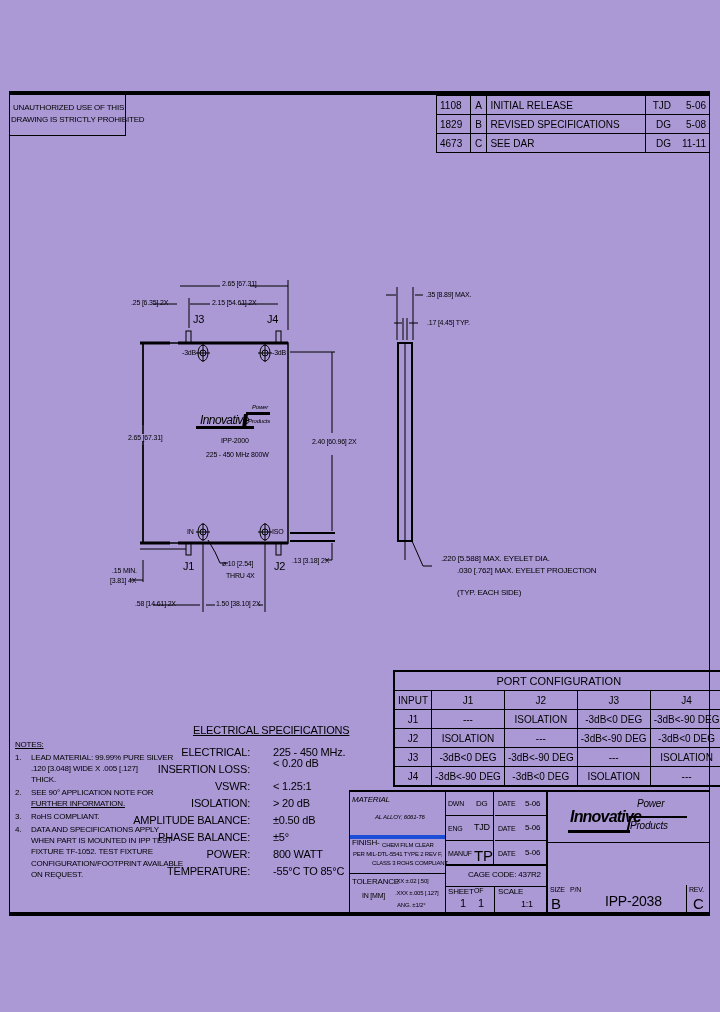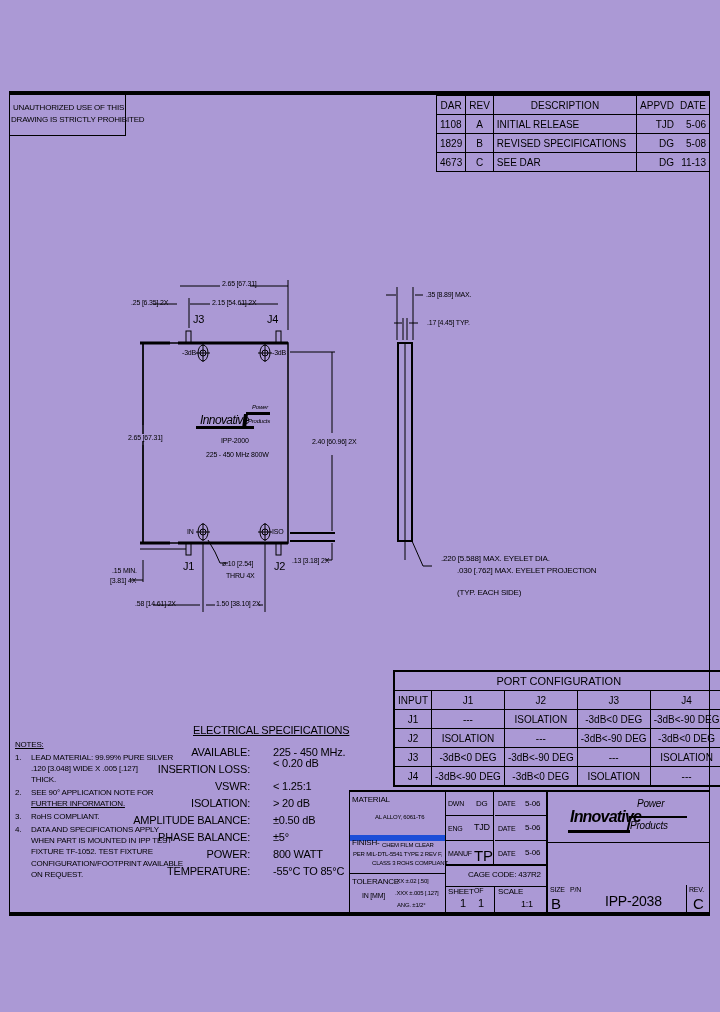--- a/index.html
+++ b/index.html
@@ -21,47 +21,40 @@
 
 <div class="frame"></div>
 
 <div class="abs" style="left:9px;top:95px;width:116px;height:40px;border-right:1px solid #000;border-bottom:1px solid #000;">
   <div class="t" style="left:4px;top:8px;font-size:8px;width:108px;text-align:center;">UNAUTHORIZED USE OF THIS</div>
   <div class="t" style="left:2px;top:20px;font-size:8px;width:112px;text-align:center;">DRAWING IS STRICTLY PROHIBITED</div>
 </div>
 
 <table class="grid" style="left:436px;top:95px;width:274px;">
   <tbody>
-      <tr>
-    <td class="c" style="width:20px">DAR</td>
-    <td class="c" style="width:20px">REV</td>
-    <td class="c">DESCRIPTION</td>
-    <td class="r" style="border-right:none;width:30px">APPVD</td>
-    <td class="r" style="border-left:none;width:26px">DATE</td>
-  </tr>
   <tr>
     <td>1108</td>
     <td class="c">A</td>
     <td>INITIAL RELEASE</td>
     <td class="r" style="border-right:none">TJD</td>
     <td class="r" style="border-left:none">5-06</td>
   </tr>
   <tr>
     <td>1829</td>
     <td class="c">B</td>
     <td>REVISED SPECIFICATIONS</td>
     <td class="r" style="border-right:none">DG</td>
     <td class="r" style="border-left:none">5-08</td>
   </tr>
   <tr>
     <td>4673</td>
     <td class="c">C</td>
     <td>SEE DAR</td>
     <td class="r" style="border-right:none">DG</td>
-    <td class="r" style="border-left:none">11-13</td>
+    <td class="r" style="border-left:none">11-11</td>
   </tr>
 </tbody>
   </table>
 
 <svg width="720" height="1012">
   <g stroke="#000" fill="none" stroke-width="1">
 
     <rect x="143" y="343" width="145" height="200" stroke-width="1.5"></rect>
     <line x1="140" y1="343" x2="170" y2="343" stroke-width="3"></line>
     <line x1="178" y1="343" x2="288" y2="343" stroke-width="3"></line>
@@ -214,21 +207,21 @@
     <td class="c">-3dB&lt;-90 DEG</td>
     <td class="c">-3dB&lt;0 DEG</td>
     <td class="c">ISOLATION</td>
     <td class="c">---</td>
   </tr>
 </tbody>
   </table>
 
 <div class="t" style="left:193px;top:724px;font-size:11px;text-decoration:underline;">ELECTRICAL SPECIFICATIONS</div>
 <div class="abs" style="left:160px;top:746px;width:200px;">
-  <div class="t" style="right:110px;top:0;font-size:11px;">AVAILABLE:</div>
+  <div class="t" style="right:110px;top:0;font-size:11px;">ELECTRICAL:</div>
   <div class="t" style="left:113px;top:0;font-size:11px;">225 - 450 MHz.</div>
   <div class="t" style="right:110px;top:17px;font-size:11px;">INSERTION LOSS:</div>
   <div class="t" style="left:113px;top:11px;font-size:11px;">&lt; 0.20 dB</div>
   <div class="t" style="right:110px;top:34px;font-size:11px;">VSWR:</div>
   <div class="t" style="left:113px;top:34px;font-size:11px;">&lt; 1.25:1</div>
   <div class="t" style="right:110px;top:51px;font-size:11px;">ISOLATION:</div>
   <div class="t" style="left:113px;top:51px;font-size:11px;">&gt; 20 dB</div>
   <div class="t" style="right:110px;top:68px;font-size:11px;">AMPLITUDE BALANCE:</div>
   <div class="t" style="left:113px;top:68px;font-size:11px;">±0.50 dB</div>
   <div class="t" style="right:110px;top:85px;font-size:11px;">PHASE BALANCE:</div>
@@ -253,21 +246,21 @@
   <div class="t" style="left:0;top:85px;">4.</div>
   <div class="t" style="left:16px;top:85px;">DATA AND SPECIFICATIONS APPLY</div>
   <div class="t" style="left:16px;top:96px;">WHEN PART IS MOUNTED IN IPP TEST</div>
   <div class="t" style="left:16px;top:107px;">FIXTURE TF-1052. TEST FIXTURE</div>
   <div class="t" style="left:16px;top:119px;">CONFIGURATION/FOOTPRINT AVAILABLE</div>
   <div class="t" style="left:16px;top:130px;">ON REQUEST.</div>
 </div>
 
 <div class="abs" style="left:349px;top:790px;width:361px;height:126px;border-left:1px solid #000;border-top:2px solid #000;box-sizing:border-box;">
 
-  <div class="abs" style="left:0;top:0;width:95px;height:43px;border-right:1px solid #000;border-bottom:6px solid #1d4ed8;">
+  <div class="abs" style="left:0;top:0;width:95px;height:43px;border-right:1px solid #000;border-bottom:4px solid #1d4ed8;font-style:italic;">
     <div class="t small" style="left:2px;top:3px;">MATERIAL</div>
     <div class="t" style="left:25px;top:22px;font-size:6px;">AL ALLOY, 6061-T6</div>
   </div>
   <div class="abs" style="left:0;top:82px;width:95px;height:42px;border-right:1px solid #000;">
     <div class="t small" style="left:2px;top:3px;">TOLERANCE</div>
     <div class="t" style="left:12px;top:18px;font-size:7px;">IN [MM]</div>
     <div class="t" style="left:45px;top:4px;font-size:6px;">.XX  ±.02  [.50]</div>
     <div class="t" style="left:45px;top:16px;font-size:6px;">.XXX  ±.005  [.127]</div>
     <div class="t" style="left:47px;top:28px;font-size:6px;">ANG. ±1/2°</div>
   </div>

